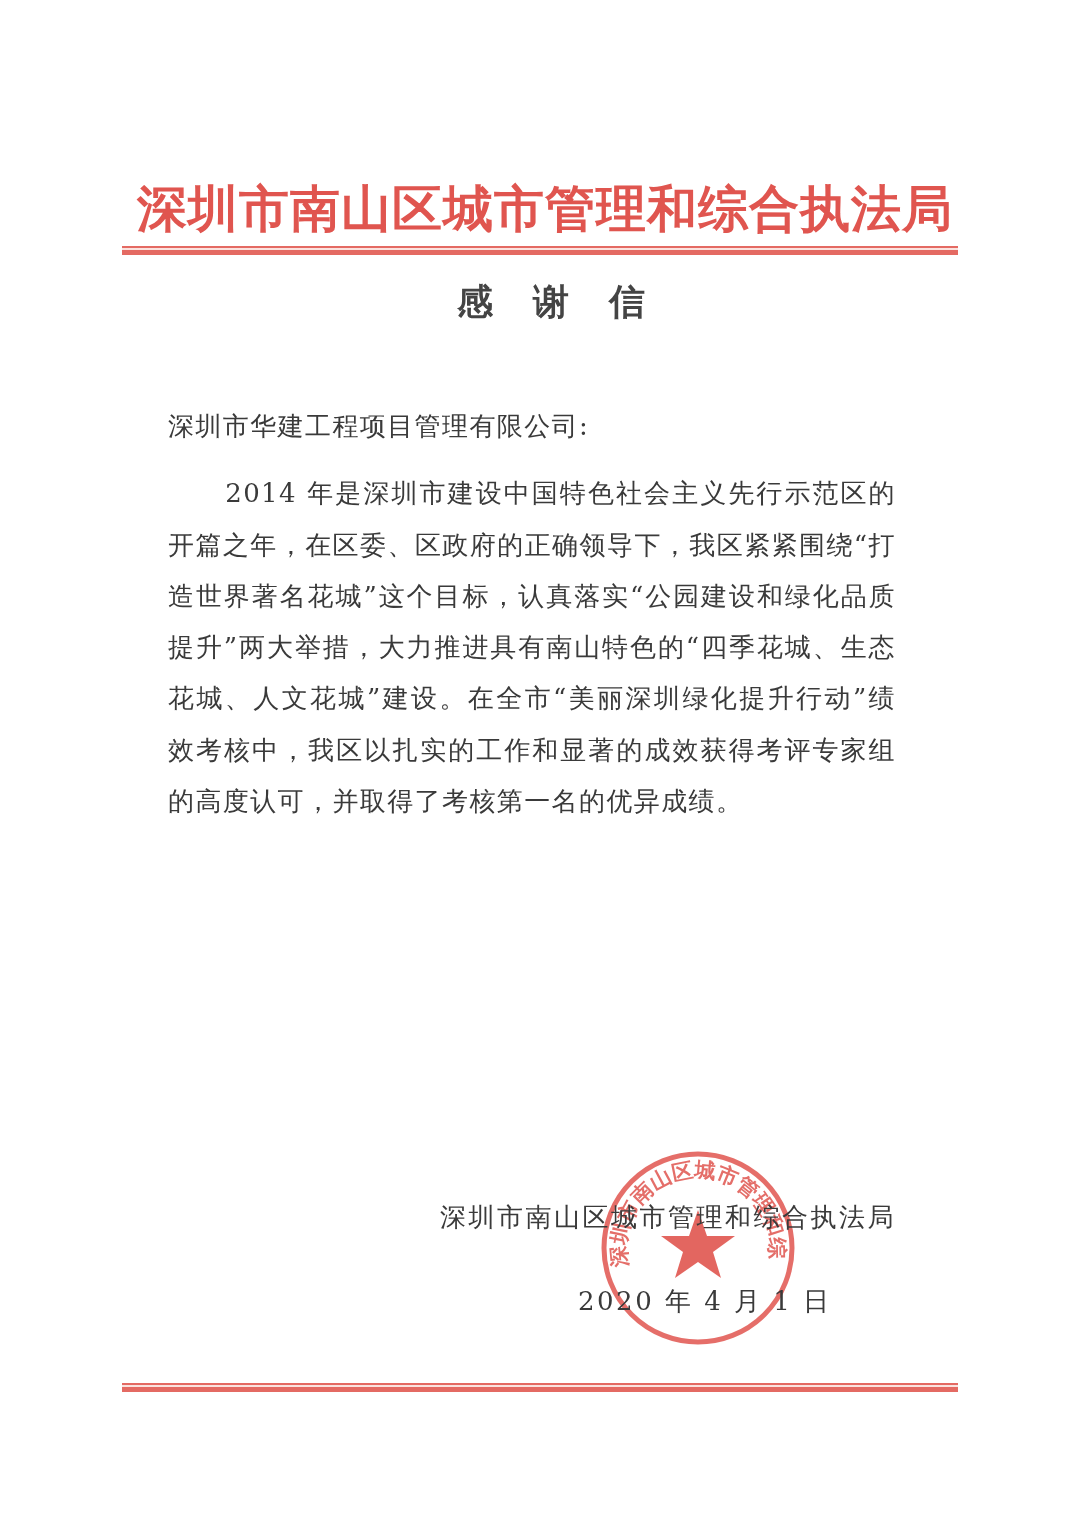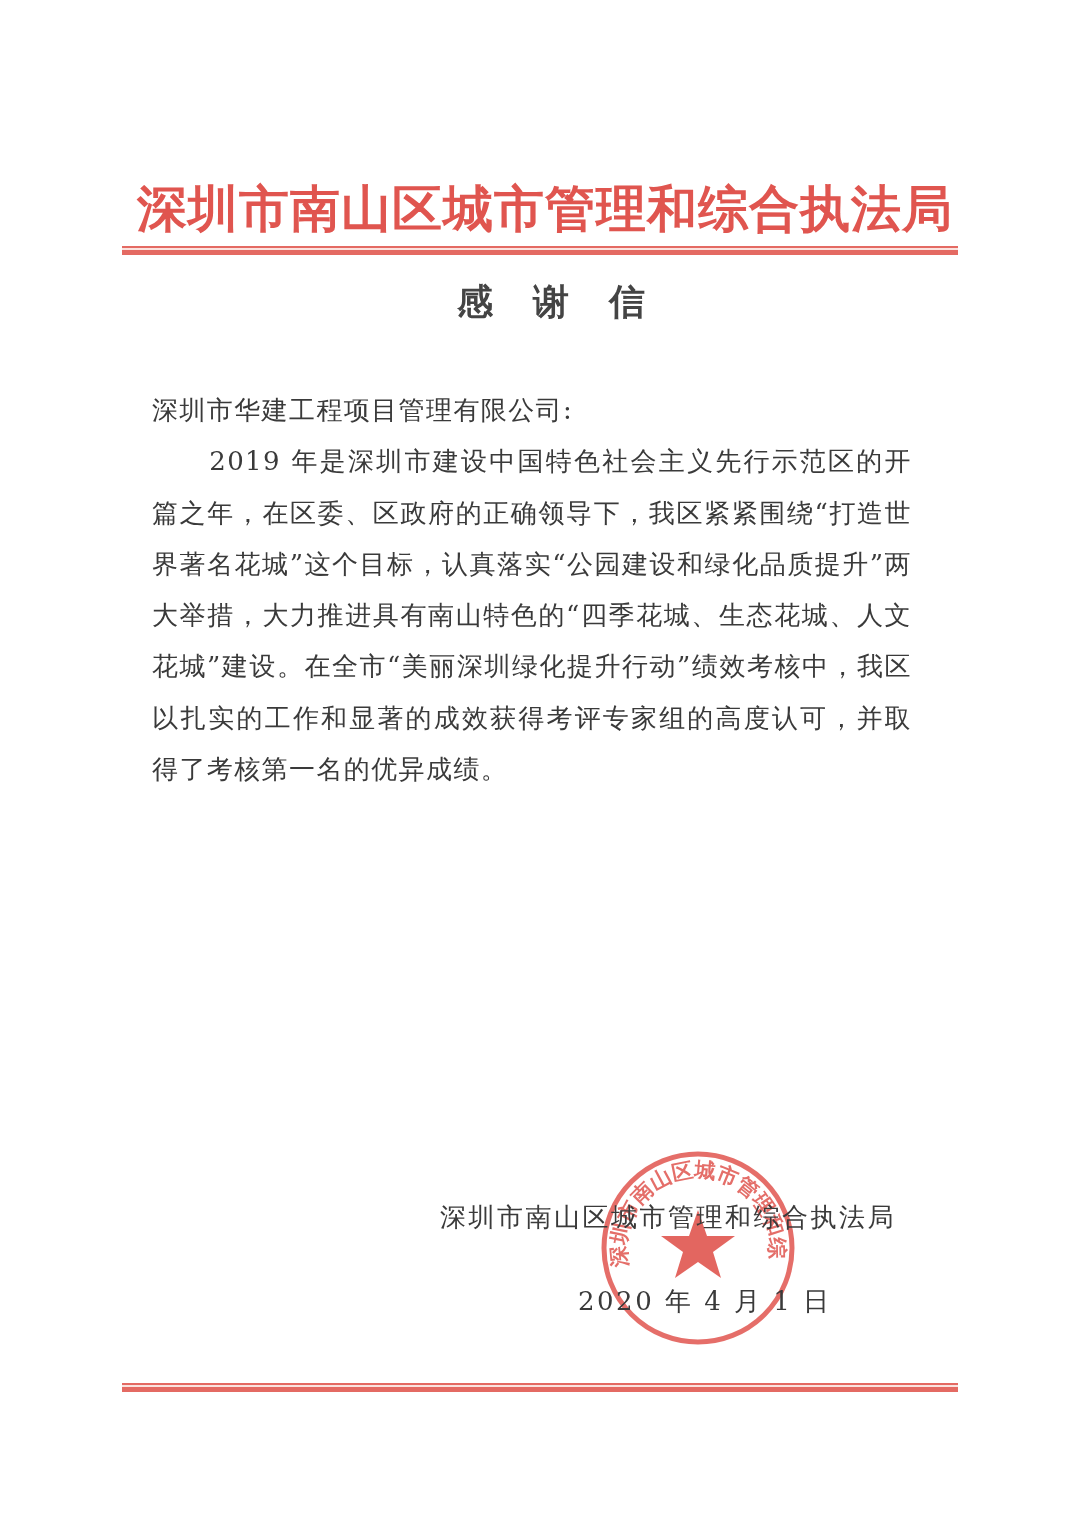--- a/index.html
+++ b/index.html
@@ -10,21 +10,21 @@
                   letter-spacing: 1px; color: #e0554f; white-space: nowrap; }
   .rule { position: absolute; left: 122px; width: 836px; }
   .rule .thin { height: 2px; background: #e46a63; }
   .rule .gap { height: 2px; background: #fbe3df; }
   .rule .thick { height: 5px; background: #e46a63; }
   .letter-title { position: absolute; left: 0; width: 1080px; top: 278px; text-align: center;
                   font-family: "DejaVu Sans", sans-serif; font-weight: bold; font-size: 36px;
                   color: #444; letter-spacing: 40px; padding-left: 62px; box-sizing: border-box; }
   .body { position: absolute; left: 152px; top: 385px; width: 760px;
           font-size: 26px; line-height: 51.3px; color: #3a3a3a; letter-spacing: 1.4px; }
-  .body p { margin: 0; text-align: justify; text-align-last: left; }
+  .body p { margin: 16px; text-align: justify; text-align-last: left; }
   .indent { text-indent: 2.2em; }
   .underline { text-decoration: underline; text-underline-offset: 5px; text-decoration-thickness: 1px; }
   .signature { position: absolute; left: 440px; top: 1200px; font-size: 26px; color: #3a3a3a;
                letter-spacing: 2.5px; }
   .date { position: absolute; left: 578px; top: 1256px; font-size: 26px; color: #3a3a3a;
           letter-spacing: 2.5px; margin-top: 28px; }
   .seal { position: absolute; left: 598px; top: 1148px; width: 200px; height: 200px; }
 </style>
 </head>
 <body>
@@ -34,21 +34,21 @@
 <div class="rule" style="top:246px;">
   <div class="thin"></div>
     <div class="gap"></div>
     <div class="thick"></div>
 </div>
 
 <div class="letter-title">感谢信</div>
 
 <div class="body">
   <p>深圳市华建工程项目管理有限公司:</p>
-  <p class="indent">2019 年是深圳市建设中国特色社会主义先行示范区的开篇之年，在区委、区政府的正确领导下，我区紧紧围绕“打造世界著名花城”这个目标，认真落实“公园建设和绿化品质提升”两大举措，大力推进具有南山特色的“四季花城、生态花城、人文花城”建设。在全市“美丽深圳绿化提升行动”绩效考核中，我区以扎实的工作和显著的成效获得考评专家组的高度认可，并取得了考核第一名的优异成绩。</p>
+  <p class="indent">2014 年是深圳市建设中国特色社会主义先行示范区的开篇之年，在区委、区政府的正确领导下，我区紧紧围绕“打造世界著名花城”这个目标，认真落实“公园建设和绿化品质提升”两大举措，大力推进具有南山特色的“四季花城、生态花城、人文花城”建设。在全市“美丽深圳绿化提升行动”绩效考核中，我区以扎实的工作和显著的成效获得考评专家组的高度认可，并取得了考核第一名的优异成绩。</p>
 </div>
 
 <svg class="seal" viewBox="0 0 200 200">
   <defs>
     <path id="sealArc" d="M 30 118 A 72 72 0 1 1 170 118"></path>
   </defs>
   <circle cx="100" cy="100" r="94" fill="none" stroke="#e0554f" stroke-width="5" opacity="0.85"></circle>
   <text font-size="21" fill="#e0554f" opacity="0.85" font-family="DejaVu Sans, sans-serif" font-weight="bold">
     <textPath href="#sealArc" startOffset="0">深圳市南山区城市管理和综合执法局</textPath>
   </text>

